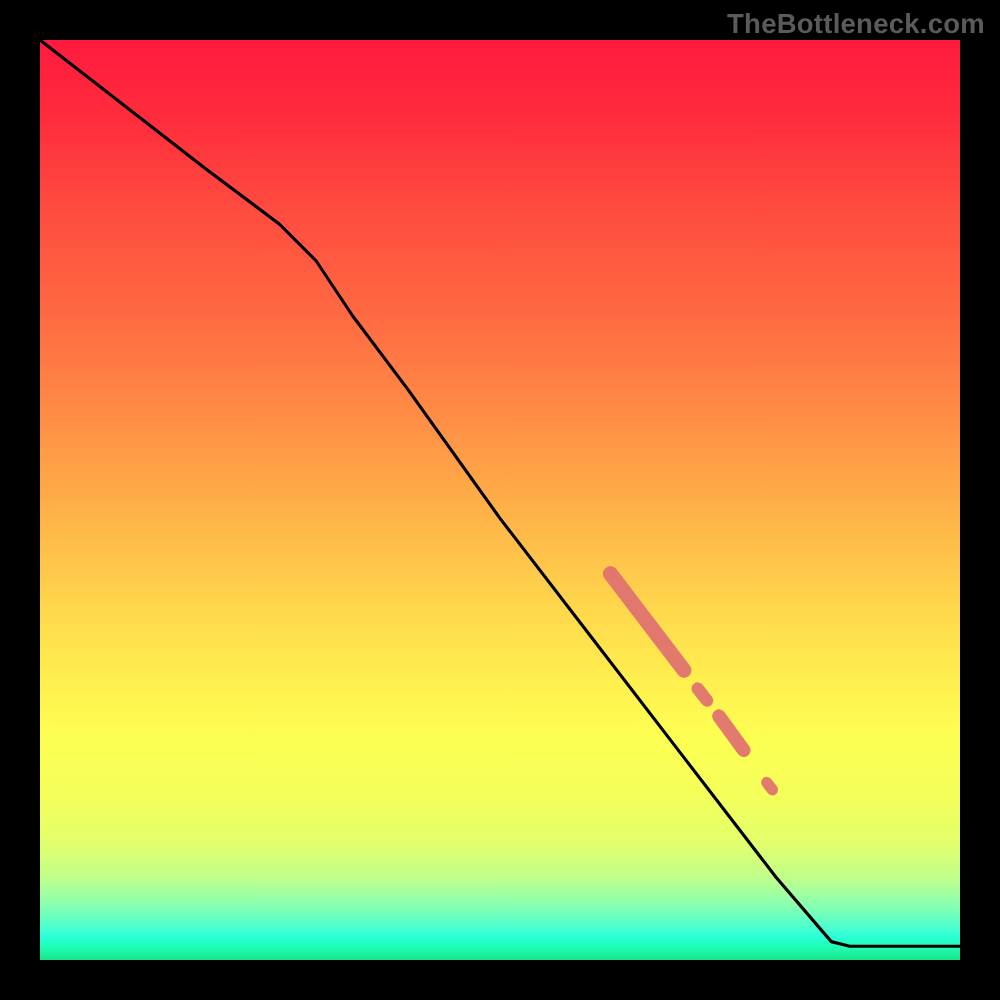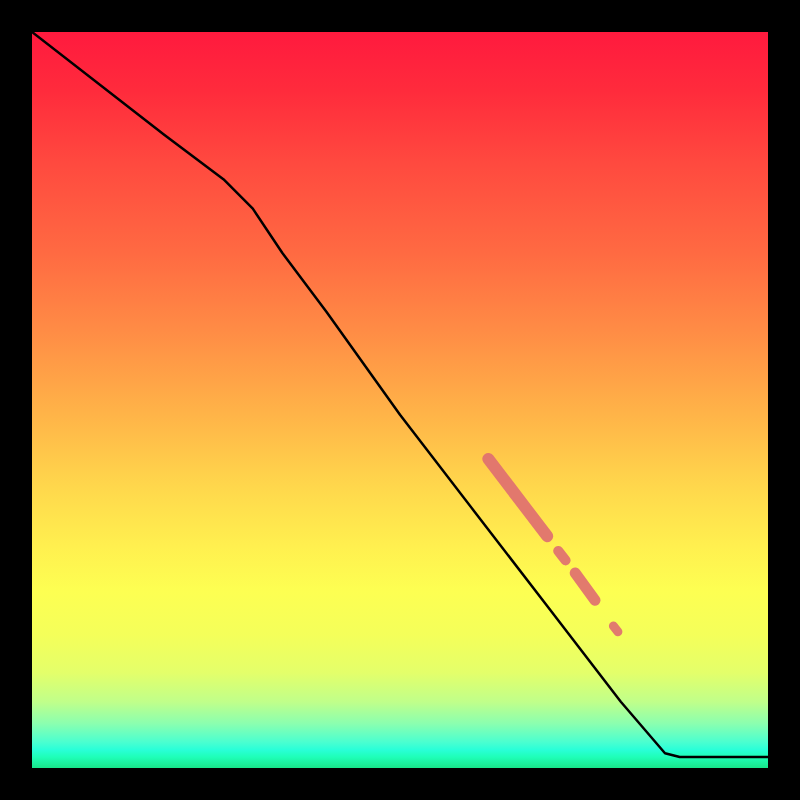--- a/index.html
+++ b/index.html
@@ -55,20 +55,21 @@
     height: 736px;
     pointer-events: none;
   }
 </style>
 </head>
 <body>
 <div class="frame">
 
   <div class="plot-area"></div>
 
+  <div class="watermark">TheBottleneck.com</div>
 
   <svg class="line-layer" viewBox="0 0 736 736" preserveAspectRatio="none">
     <path d="M0.0 0.0 L132.5 103.0 L191.4 147.2 L220.8 176.6 L250.2 220.8 L294.4 279.7 L368.0 382.7 L441.6 478.4 L515.2 574.1 L588.8 669.8 L633.0 721.3 L647.7 725.0 L736.0 725.0 " id="curvePath" fill="none" stroke="#000000" stroke-width="2.5" stroke-linejoin="round" stroke-linecap="round"></path>
     <g id="markers">
         <line x1="456.3" y1="426.9" x2="515.2" y2="504.2" stroke="#e07070" stroke-width="12" stroke-linecap="round" opacity="0.92"></line>
         <line x1="526.2" y1="518.9" x2="533.6" y2="528.4" stroke="#e07070" stroke-width="10" stroke-linecap="round" opacity="0.92"></line>
         <line x1="543.2" y1="541.0" x2="563.0" y2="568.2" stroke="#e07070" stroke-width="11" stroke-linecap="round" opacity="0.92"></line>
         <line x1="581.4" y1="594.0" x2="585.9" y2="599.8" stroke="#e07070" stroke-width="9" stroke-linecap="round" opacity="0.92"></line>
       </g>
   </svg>

